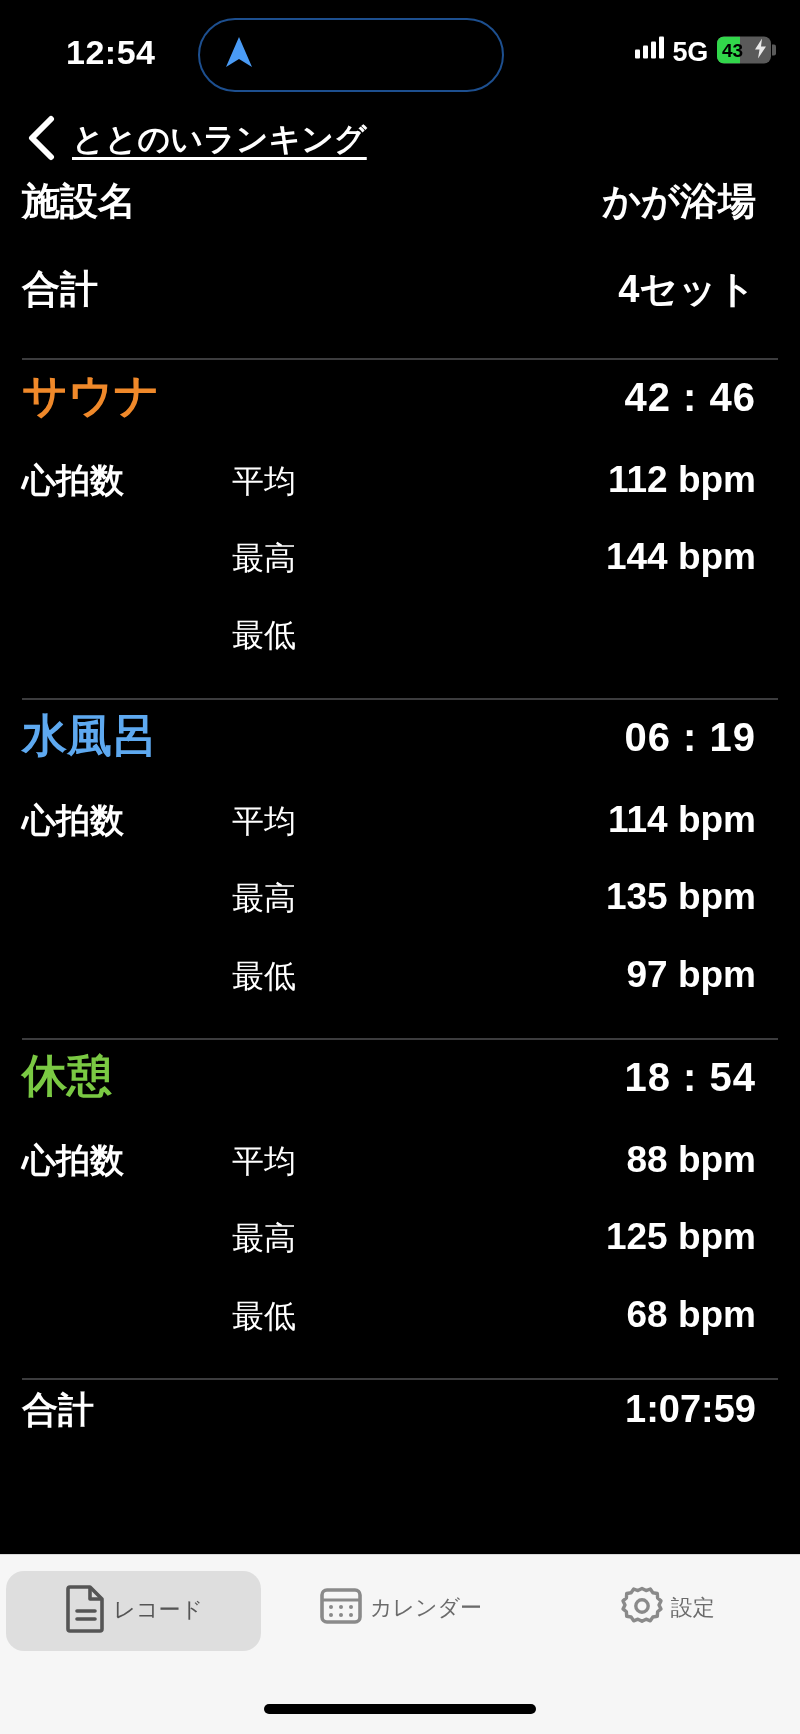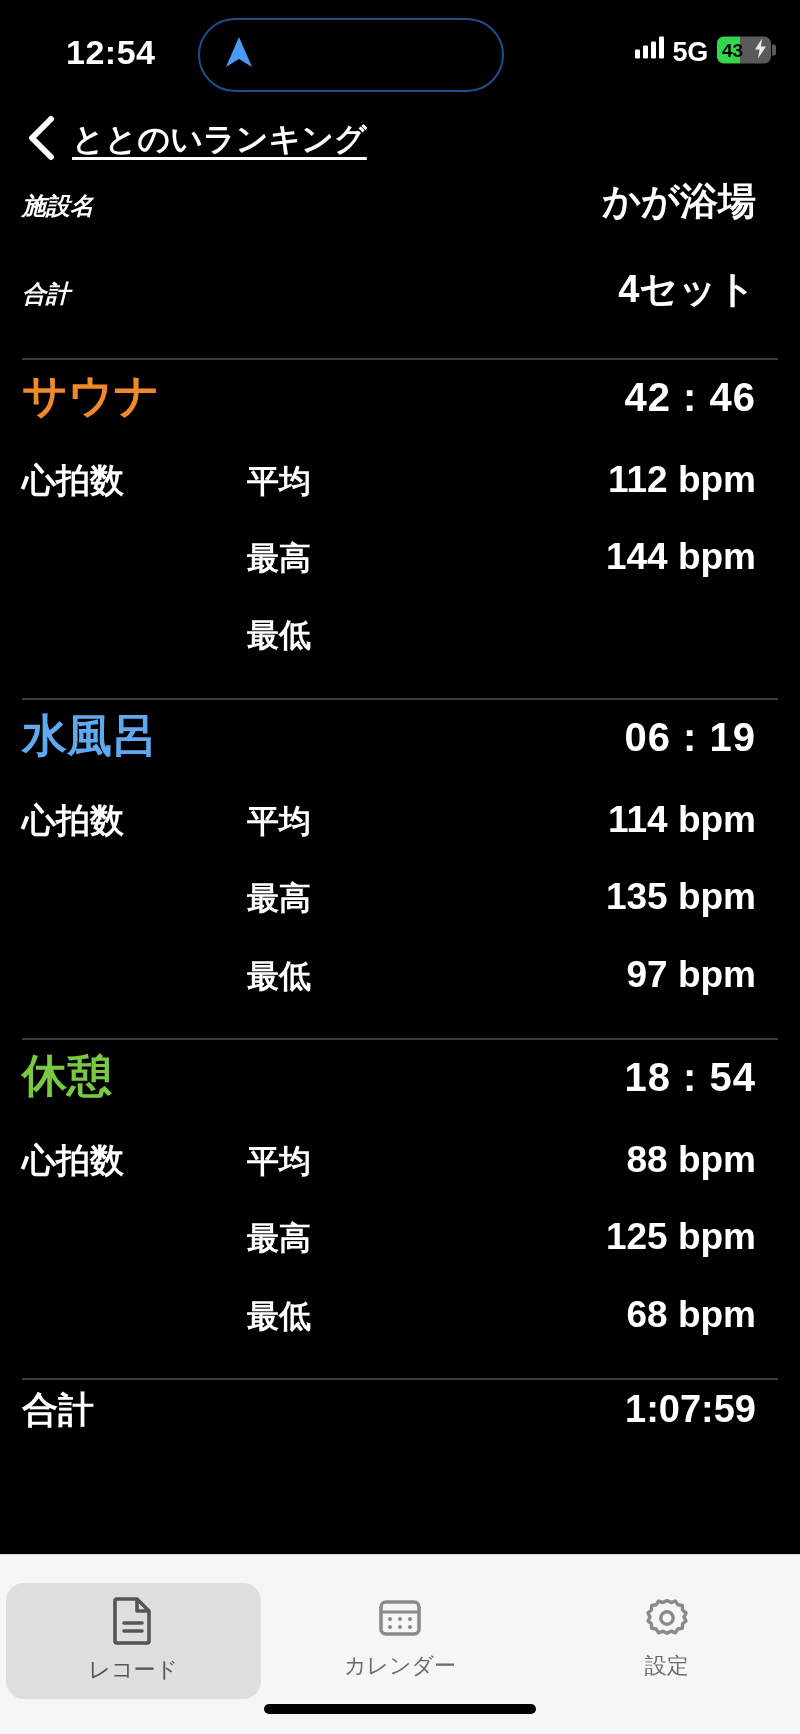--- a/index.html
+++ b/index.html
@@ -104,30 +104,30 @@
   .row {
     display:flex; align-items:baseline;
     height:90px;
   }
   .row .c-label {
     flex:0 0 210px;
     color:#fff; font-size:35px; font-weight:bold;
   }
   .row .c-sub {
     flex:0 0 250px;
-    color:#fff; font-size:33px; font-weight:bold;margin-left:15px;
+    color:#fff; font-size:33px; font-weight:normal;
   }
   .row .c-value {
     flex:1 1 auto;
     text-align:right;
     color:#fff; font-size:37px; font-weight:bold;
     padding-right:22px;
   }
   .head-row { height:88px; }
-  .head-row .c-label { font-size:24px;font-style:italic; }
+  .head-row .c-label { font-size:38px; }
   .head-row .c-value { font-size:38px; }
 
   .divider {
     height:2px;
     background:#3c3c3e;
     margin:6px 0 6px 0;
   }
 
   .sect-head { height:92px; }
   .sect-head .c-label { font-size:45px; font-weight:bold; }
@@ -147,25 +147,25 @@
     flex:0 0 180px;
     background:#f6f6f6;
     display:flex;
     align-items:flex-start;
     padding-top:12px;
     position:relative;
     border-top:1px solid #d8d8d8;
   }
   .tab {
     flex:1 1 0;
-    display:flex; flex-direction:column;
+    display:flex; flex-direction:row;
     align-items:center; justify-content:center;
     gap:6px;
     padding:12px 0 14px 0;
-    margin:16px 6px;
+    margin:4px 6px;
     border-radius:18px;
   }
   .tab.selected { background:#dedede; }
   .tab-label {
     font-size:22px; color:#6b6b6b; font-weight:500;
   }
   .tab.selected .tab-label { color:#555; }
   .home-indicator {
     position:absolute;
     left:50%; transform:translateX(-50%);

